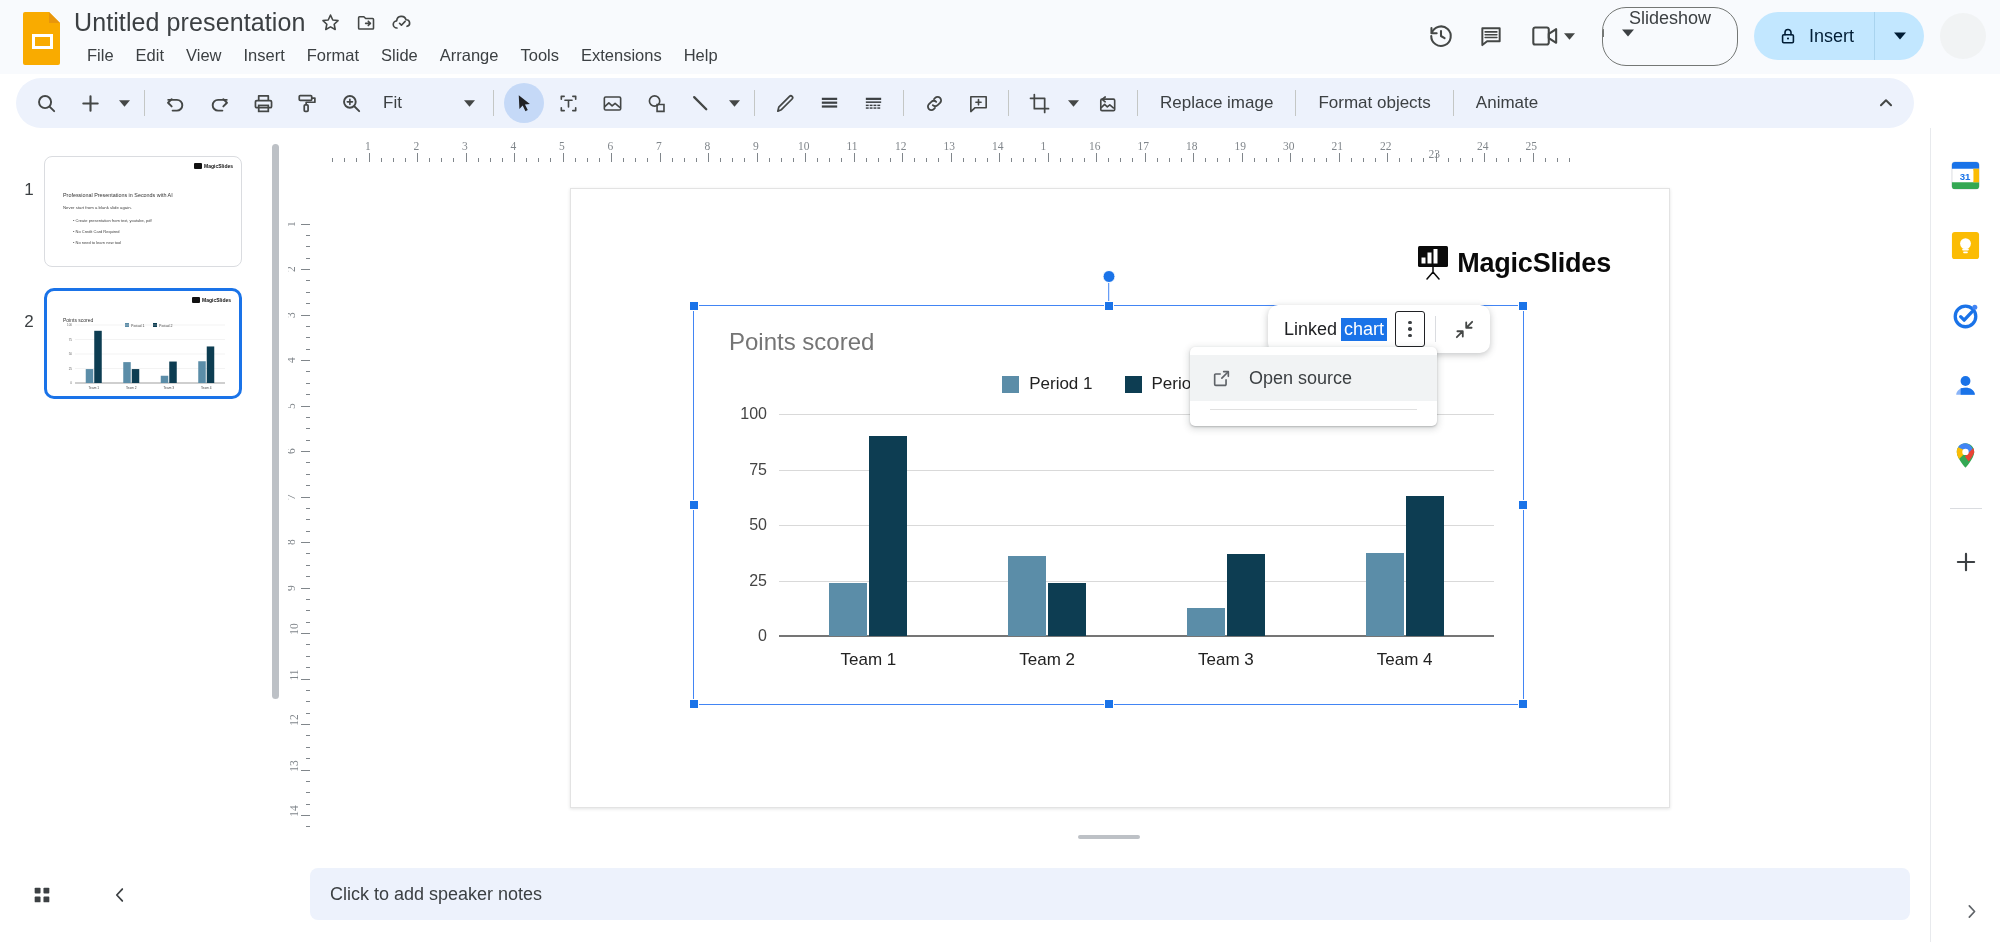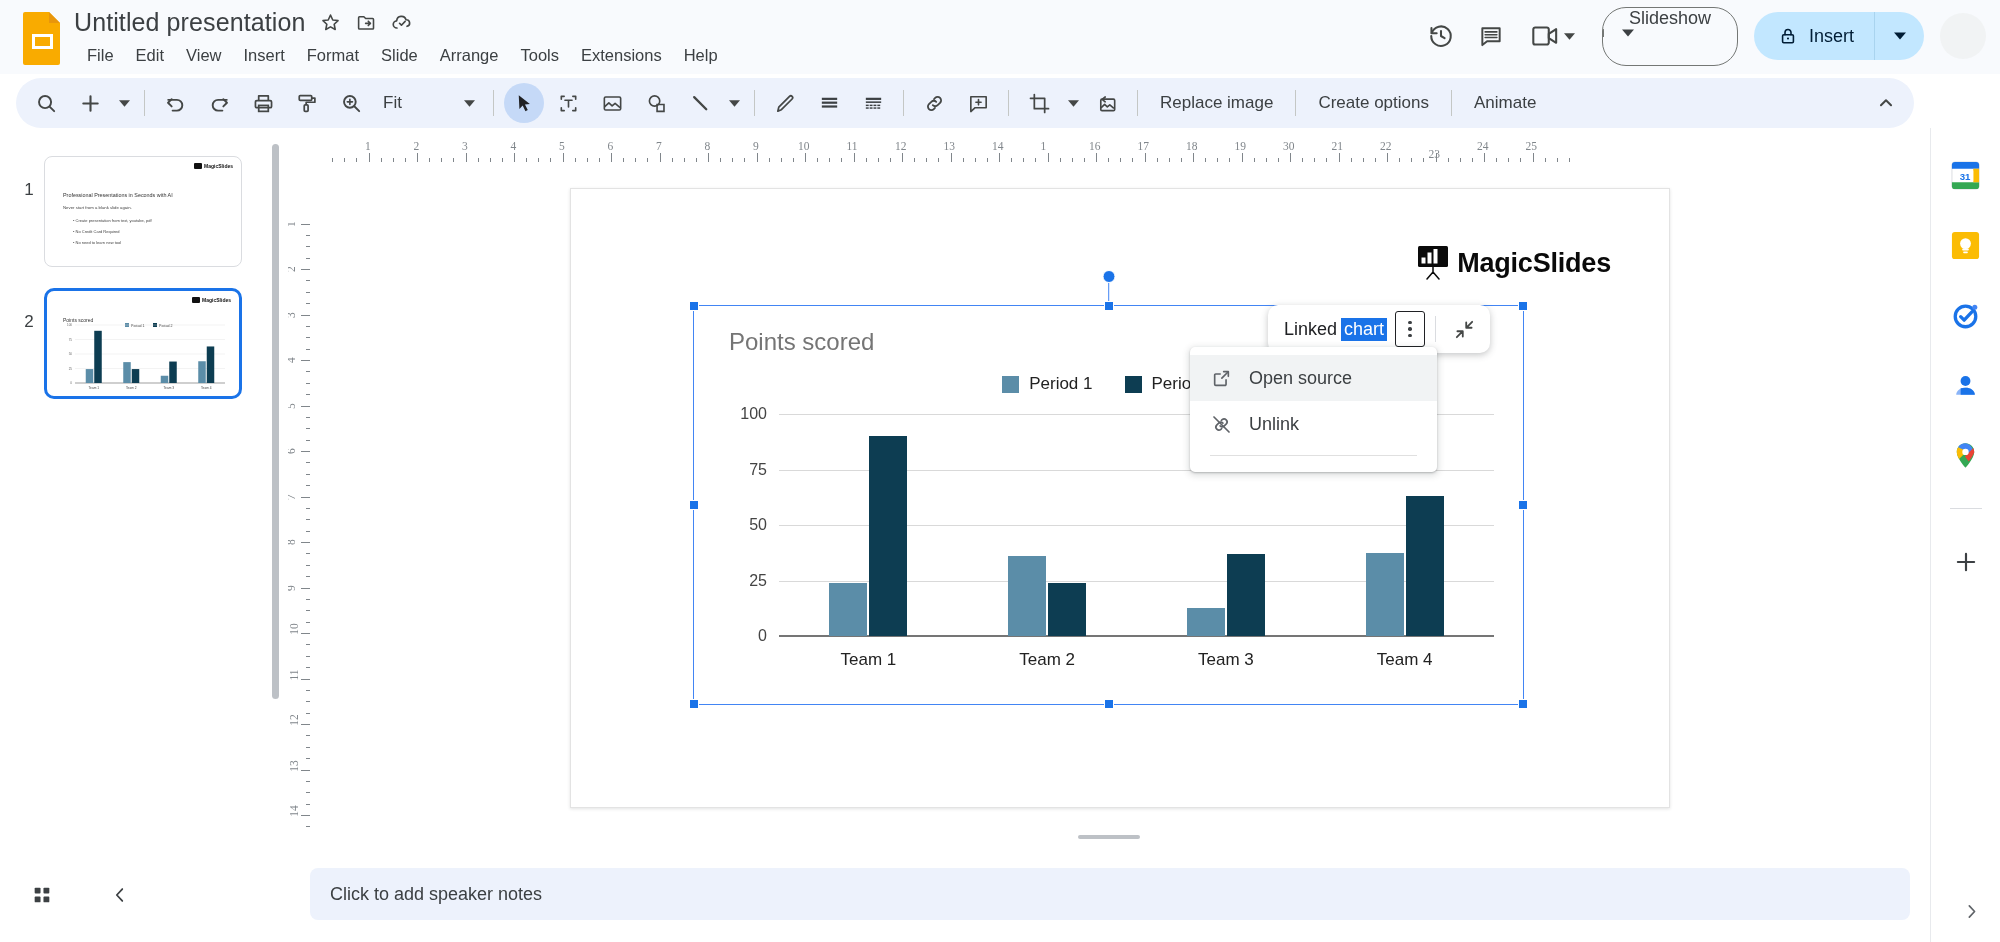--- a/index.html
+++ b/index.html
@@ -594,21 +594,21 @@
     <svg viewBox="0 0 24 24" width="23" height="23" fill="none" stroke="currentColor" stroke-width="1.7">
       <rect x="5" y="7.5" width="14.5" height="12" rx="1.3"></rect>
       <path d="M5.2 16.6l3.8-3.6 2.8 2.6 2.6-2.2 4.3 3.7" stroke-linejoin="round"></path>
       <path d="M9.6 5.2L6.4 7.7l3.2 2.5" stroke-linecap="round" stroke-linejoin="round"></path>
     </svg>
   </div>
   <div class="tb-sep"></div>
 
   <div class="tb-text-btn">Replace image</div>
   <div class="tb-sep"></div>
-  <div class="tb-text-btn">Create options</div>
+  <div class="tb-text-btn">Format objects</div>
   <div class="tb-sep"></div>
   <div class="tb-text-btn">Animate</div>
 
   <div id="toolbar-collapse">
     <svg viewBox="0 0 24 24" width="22" height="22" fill="none" stroke="currentColor" stroke-width="2.2">
       <path d="M6.5 14.5L12 9l5.5 5.5" stroke-linecap="round" stroke-linejoin="round"></path>
     </svg>
   </div>
 </div>
 
@@ -969,30 +969,20 @@
   <div class="ctx-item hovered">
     <div class="ctx-icon">
       <svg viewBox="0 0 24 24" width="21" height="21" fill="none" stroke="currentColor" stroke-width="1.9">
         <path d="M14.5 4.2h5.3v5.3" stroke-linecap="round" stroke-linejoin="round"></path>
         <path d="M19.4 4.6l-7 7" stroke-linecap="round"></path>
         <path d="M17.2 13.6v5.1a1.2 1.2 0 0 1-1.2 1.2H5.4a1.2 1.2 0 0 1-1.2-1.2V8.1a1.2 1.2 0 0 1 1.2-1.2h5.1" stroke-linecap="round" stroke-linejoin="round"></path>
       </svg>
     </div>
     <div class="ctx-label">Open source</div>
   </div>
-  <div class="ctx-item">
-    <div class="ctx-icon">
-      <svg viewBox="0 0 24 24" width="21" height="21" fill="none" stroke="currentColor" stroke-width="1.9">
-        <path d="M10.4 13.6a3.4 3.4 0 0 0 4.8 0l2.3-2.3a3.4 3.4 0 0 0-4.8-4.8l-.9.9" stroke-linecap="round"></path>
-        <path d="M13.6 10.4a3.4 3.4 0 0 0-4.8 0l-2.3 2.3a3.4 3.4 0 0 0 4.8 4.8l.9-.9" stroke-linecap="round"></path>
-        <path d="M3.4 3.4l17.2 17.2" stroke-linecap="round"></path>
-      </svg>
-    </div>
-    <div class="ctx-label">Unlink</div>
-  </div>
   <div class="ctx-divider"></div>
 </div>
 
 <div id="grabber"></div>
 
 <div id="notes">Click to add speaker notes</div>
 
 <div id="bottom-left">
   <div class="bl-btn">
     <svg viewBox="0 0 24 24" width="22" height="22" fill="#3c4043">

